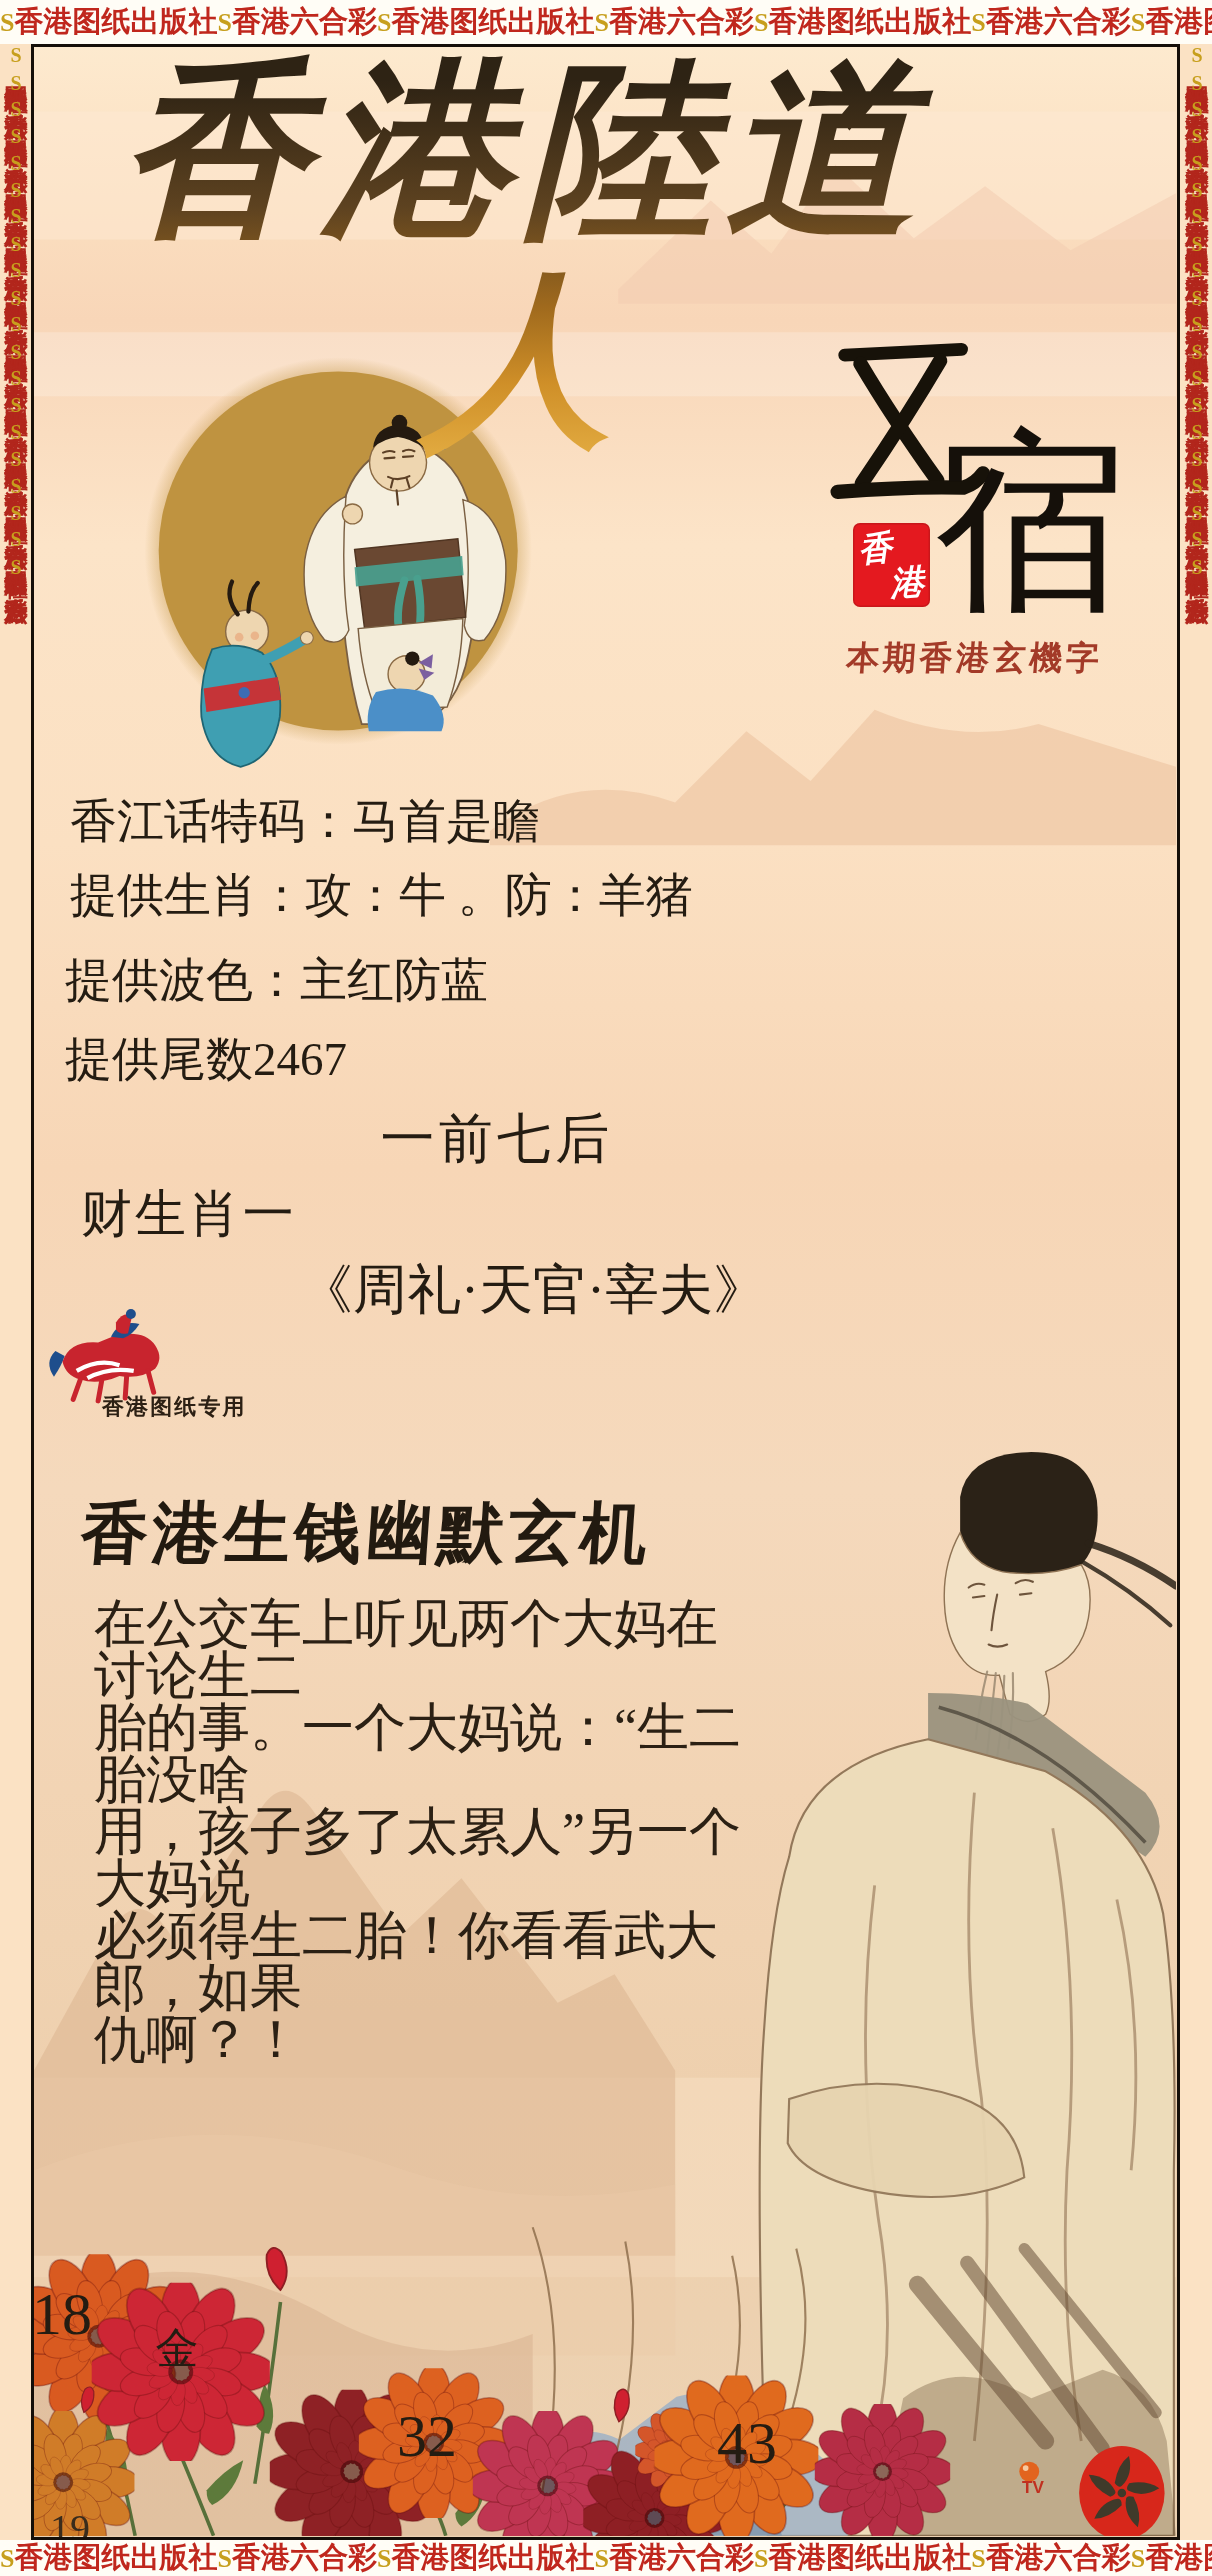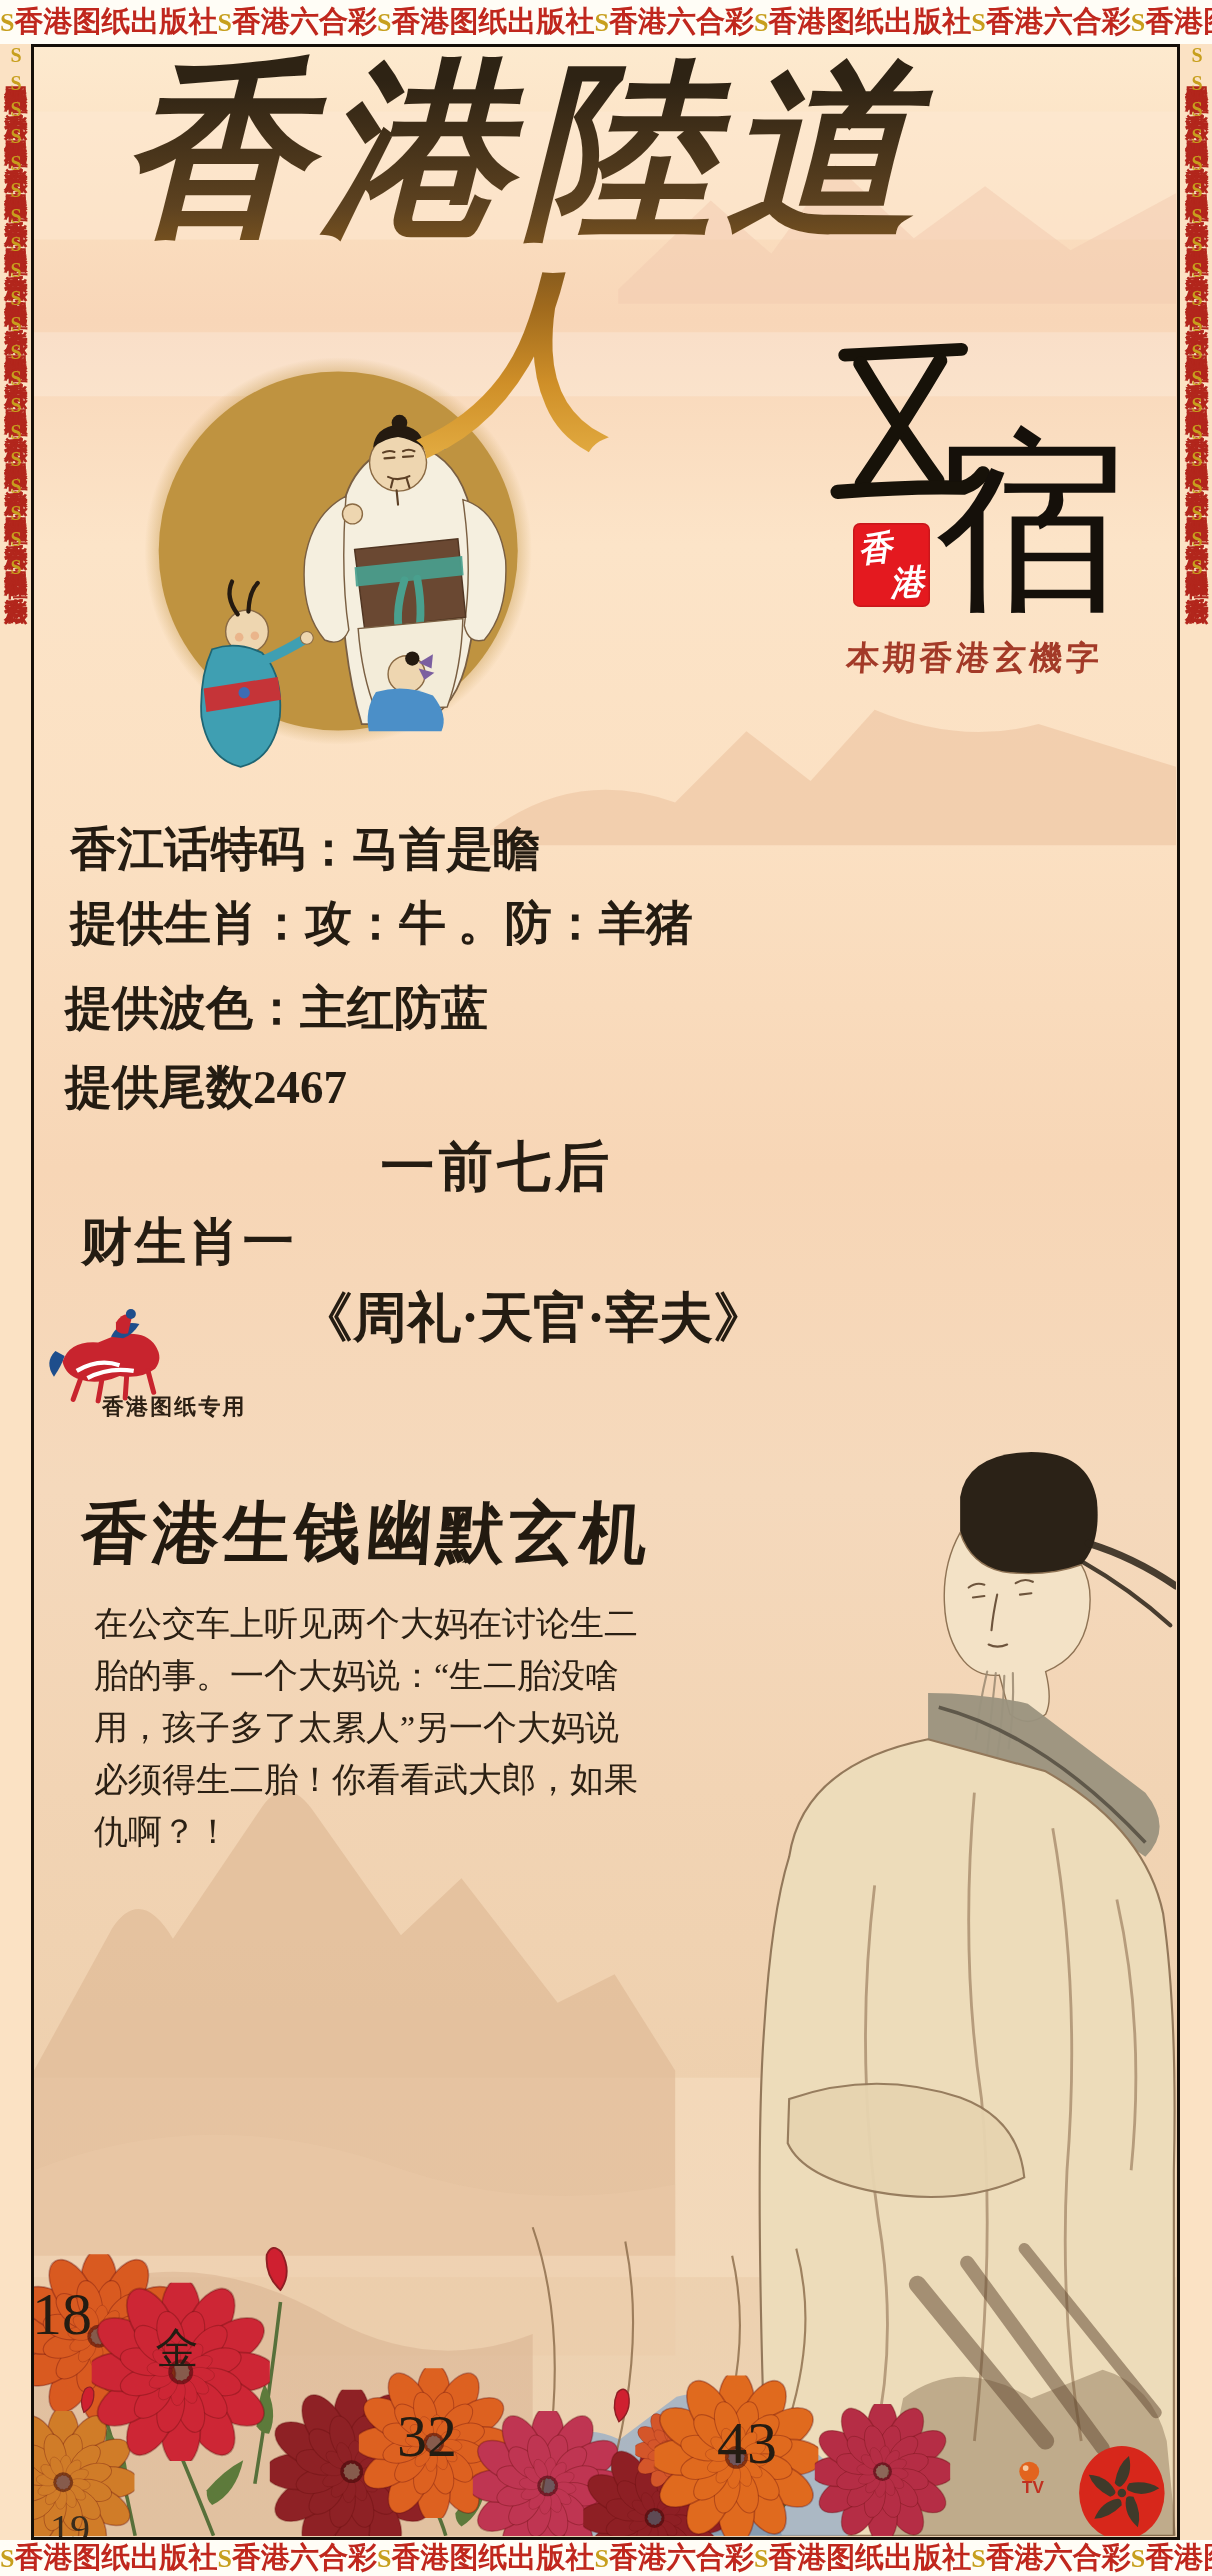--- a/index.html
+++ b/index.html
@@ -33,32 +33,32 @@
          -webkit-background-clip:text;background-clip:text;color:transparent;}
   .issue{left:0;top:205px;width:884px;text-align:center;font-size:37px;color:#1c140c;letter-spacing:2.9px;}
   .su-char{left:899px;top:381px;font-size:194px;line-height:194px;color:#15100a;}
   .seal{left:819px;top:476px;width:77px;height:84px;background:#e4191f;border-radius:7.1px;
         box-shadow:0 0 0 1.4px rgba(150,20,20,.35) inset;}
   .seal span{position:absolute;color:#fff;font-size:34px;font-style:italic;font-weight:700;}
   .seal .c1{left:5px;top:2.9px;transform:rotate(-6deg);}
   .seal .c2{left:37px;top:37px;transform:rotate(-4deg);}
   .mystery-caption{left:773px;top:589px;width:335px;text-align:center;font-size:33px;
         color:#a33a28;font-weight:700;letter-spacing:3.6px;transform:skewX(-4deg);}
-  .tip{color:#241c12;font-weight:700;margin-top:28px;}
+  .tip{color:#241c12;font-weight:400;}
   .tip1{left:36px;top:743px;font-size:47px;}
   .tip2{left:36px;top:817px;font-size:47px;}
   .tip3{left:31px;top:902px;font-size:47px;}
   .tip4{left:31px;top:981px;font-size:47px;}
   .tip5{left:0;top:1056px;width:926px;text-align:center;font-size:54px;letter-spacing:4.3px;}
   .tip6{left:47px;top:1133px;font-size:51px;letter-spacing:2.9px;}
   .tip7{left:0;top:1207px;width:998px;text-align:center;font-size:54px;}
   .logo-caption{left:20px;top:1345px;font-size:22px;font-weight:700;letter-spacing:2.1px;color:#2c2014;margin-left:48px;}
   .humor-title{left:47px;top:1441px;font-size:67px;font-weight:700;letter-spacing:4.3px;
         color:#221a10;transform:skewX(-4deg);}
-  .humor-body{left:60px;top:1551px;width:656px;font-size:34px;line-height:52px;color:#2b2014;}
+  .humor-body{left:60px;top:1551px;width:656px;font-size:52px;line-height:52px;color:#2b2014;}
   .fnum{transform:translate(-50%,-50%);color:#241c12;font-weight:500;}
   .n18{left:28px;top:2267px;font-size:60px;}
   .ngold{left:143px;top:2302px;font-size:43px;}
   .n19{left:36px;top:2481px;font-size:40px;color:#3a2c1c;}
   .n32{left:393px;top:2389px;font-size:60px;}
   .n43{left:713px;top:2396px;font-size:60px;}
 </style>
 </head>
 <body>
 

